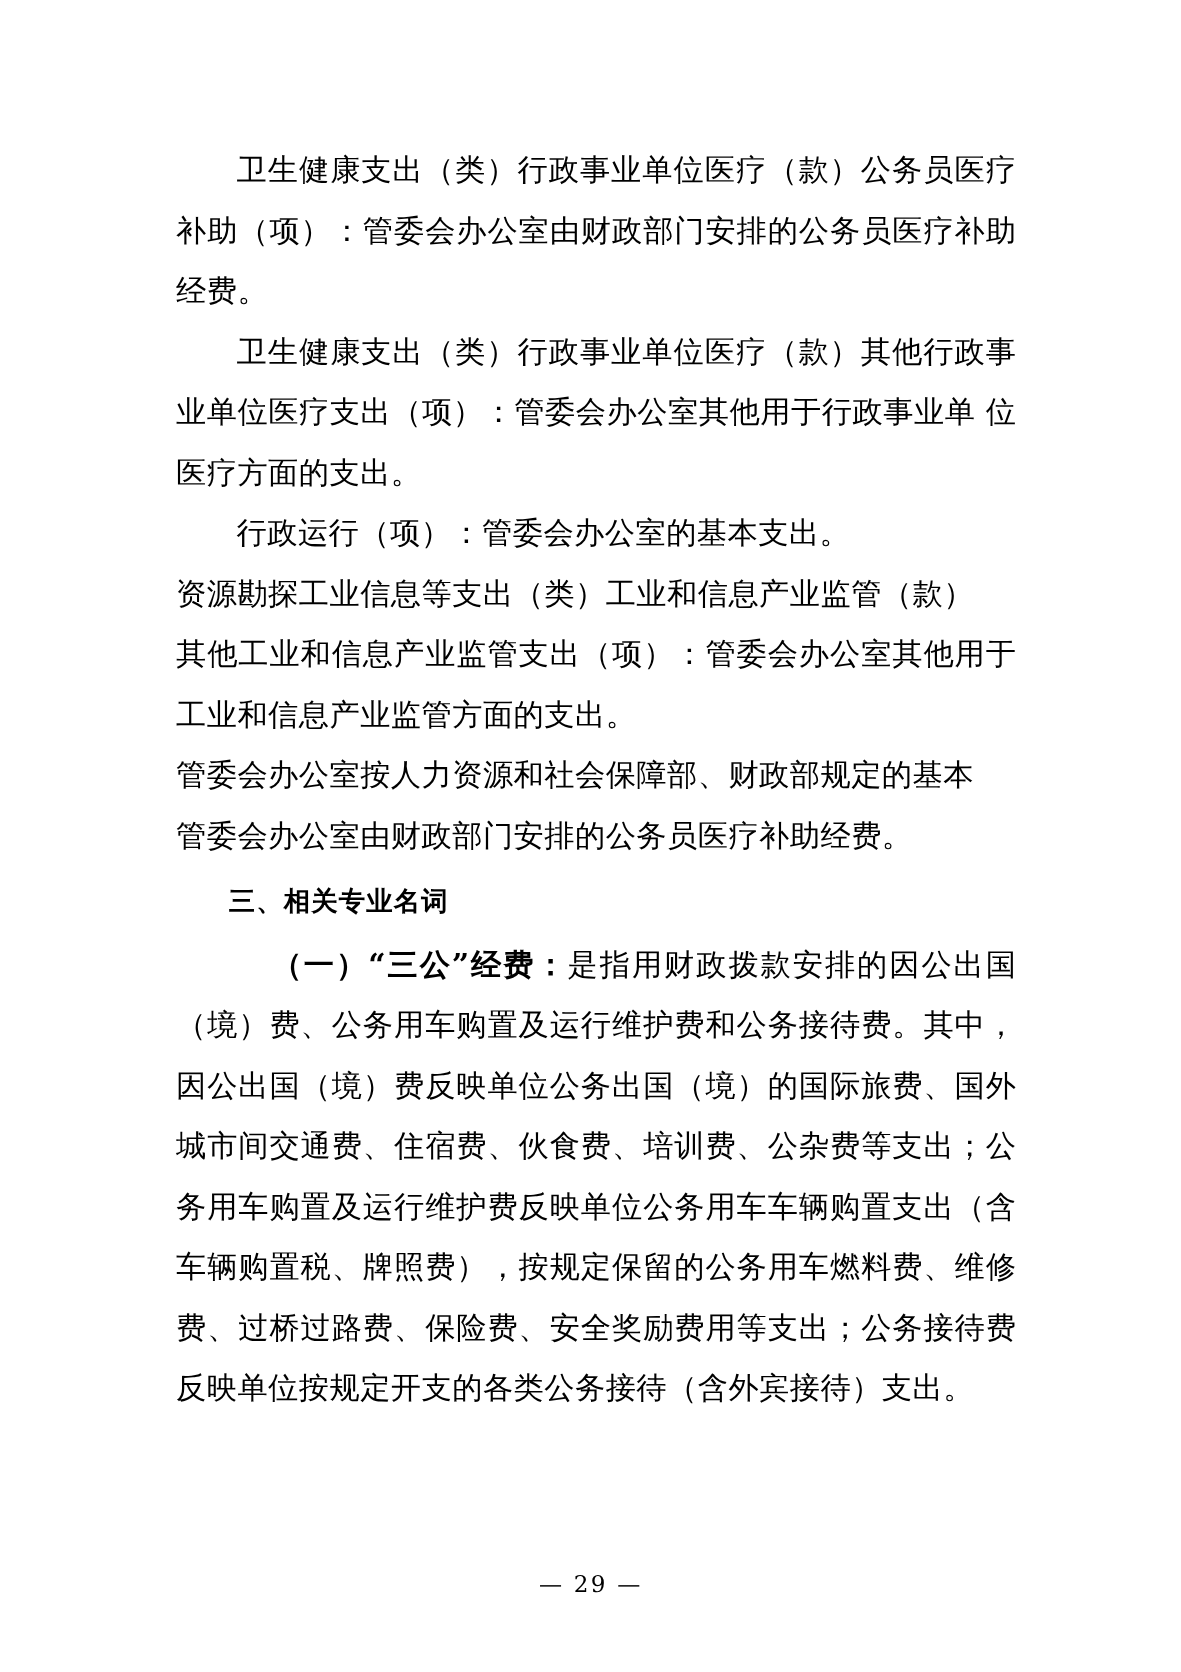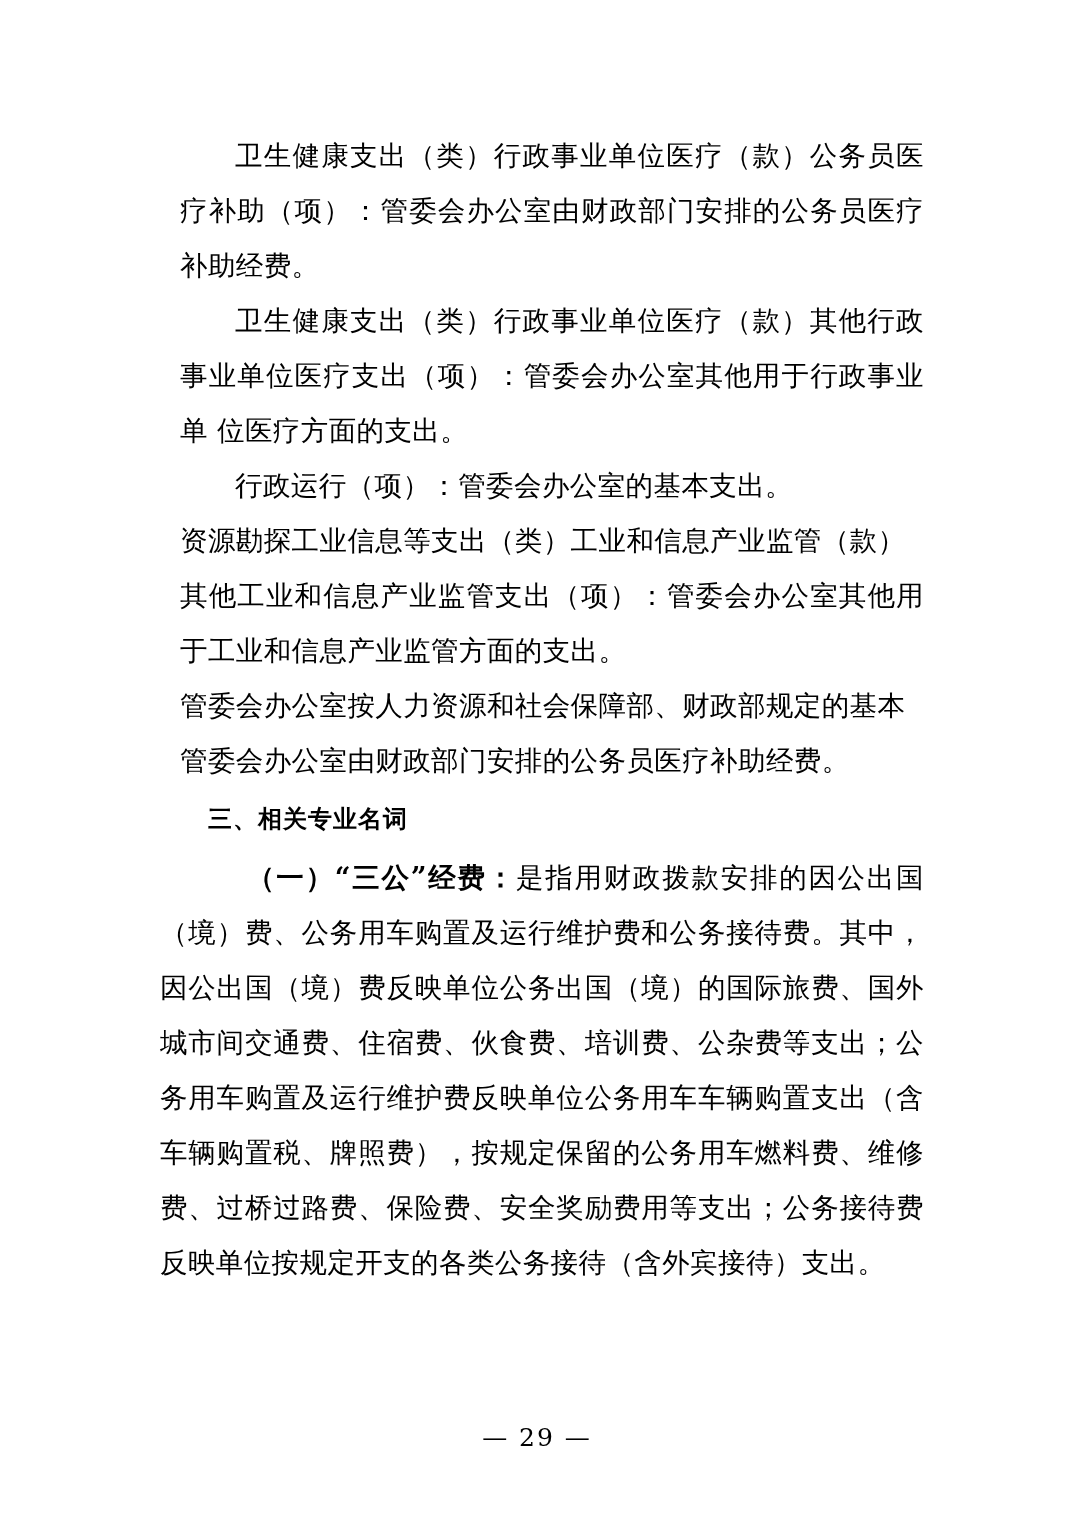--- a/index.html
+++ b/index.html
@@ -38,33 +38,32 @@
   .heading {
     font-size: 24px;
     line-height: 62px;
     font-weight: bold;
     text-indent: 2em;
     margin: 0;
     letter-spacing: 1px;
   }
   .block {
     margin-bottom: 0px;
-    margin-left: 20px;
   }
   .b {
     font-weight: bold;
     margin-left: 32px;
   }
   .footer {
     position: absolute;
     left: 0;
     right: 0;
     bottom: 68px;
     text-align: center;
-    font-size: 25px;
+    font-size: 21px;
     font-family: "DejaVu Serif", "Liberation Serif", serif;
     letter-spacing: 2px;
   }
 </style>
 </head>
 <body>
 
 <div class="page">
 
   <div class="block">

